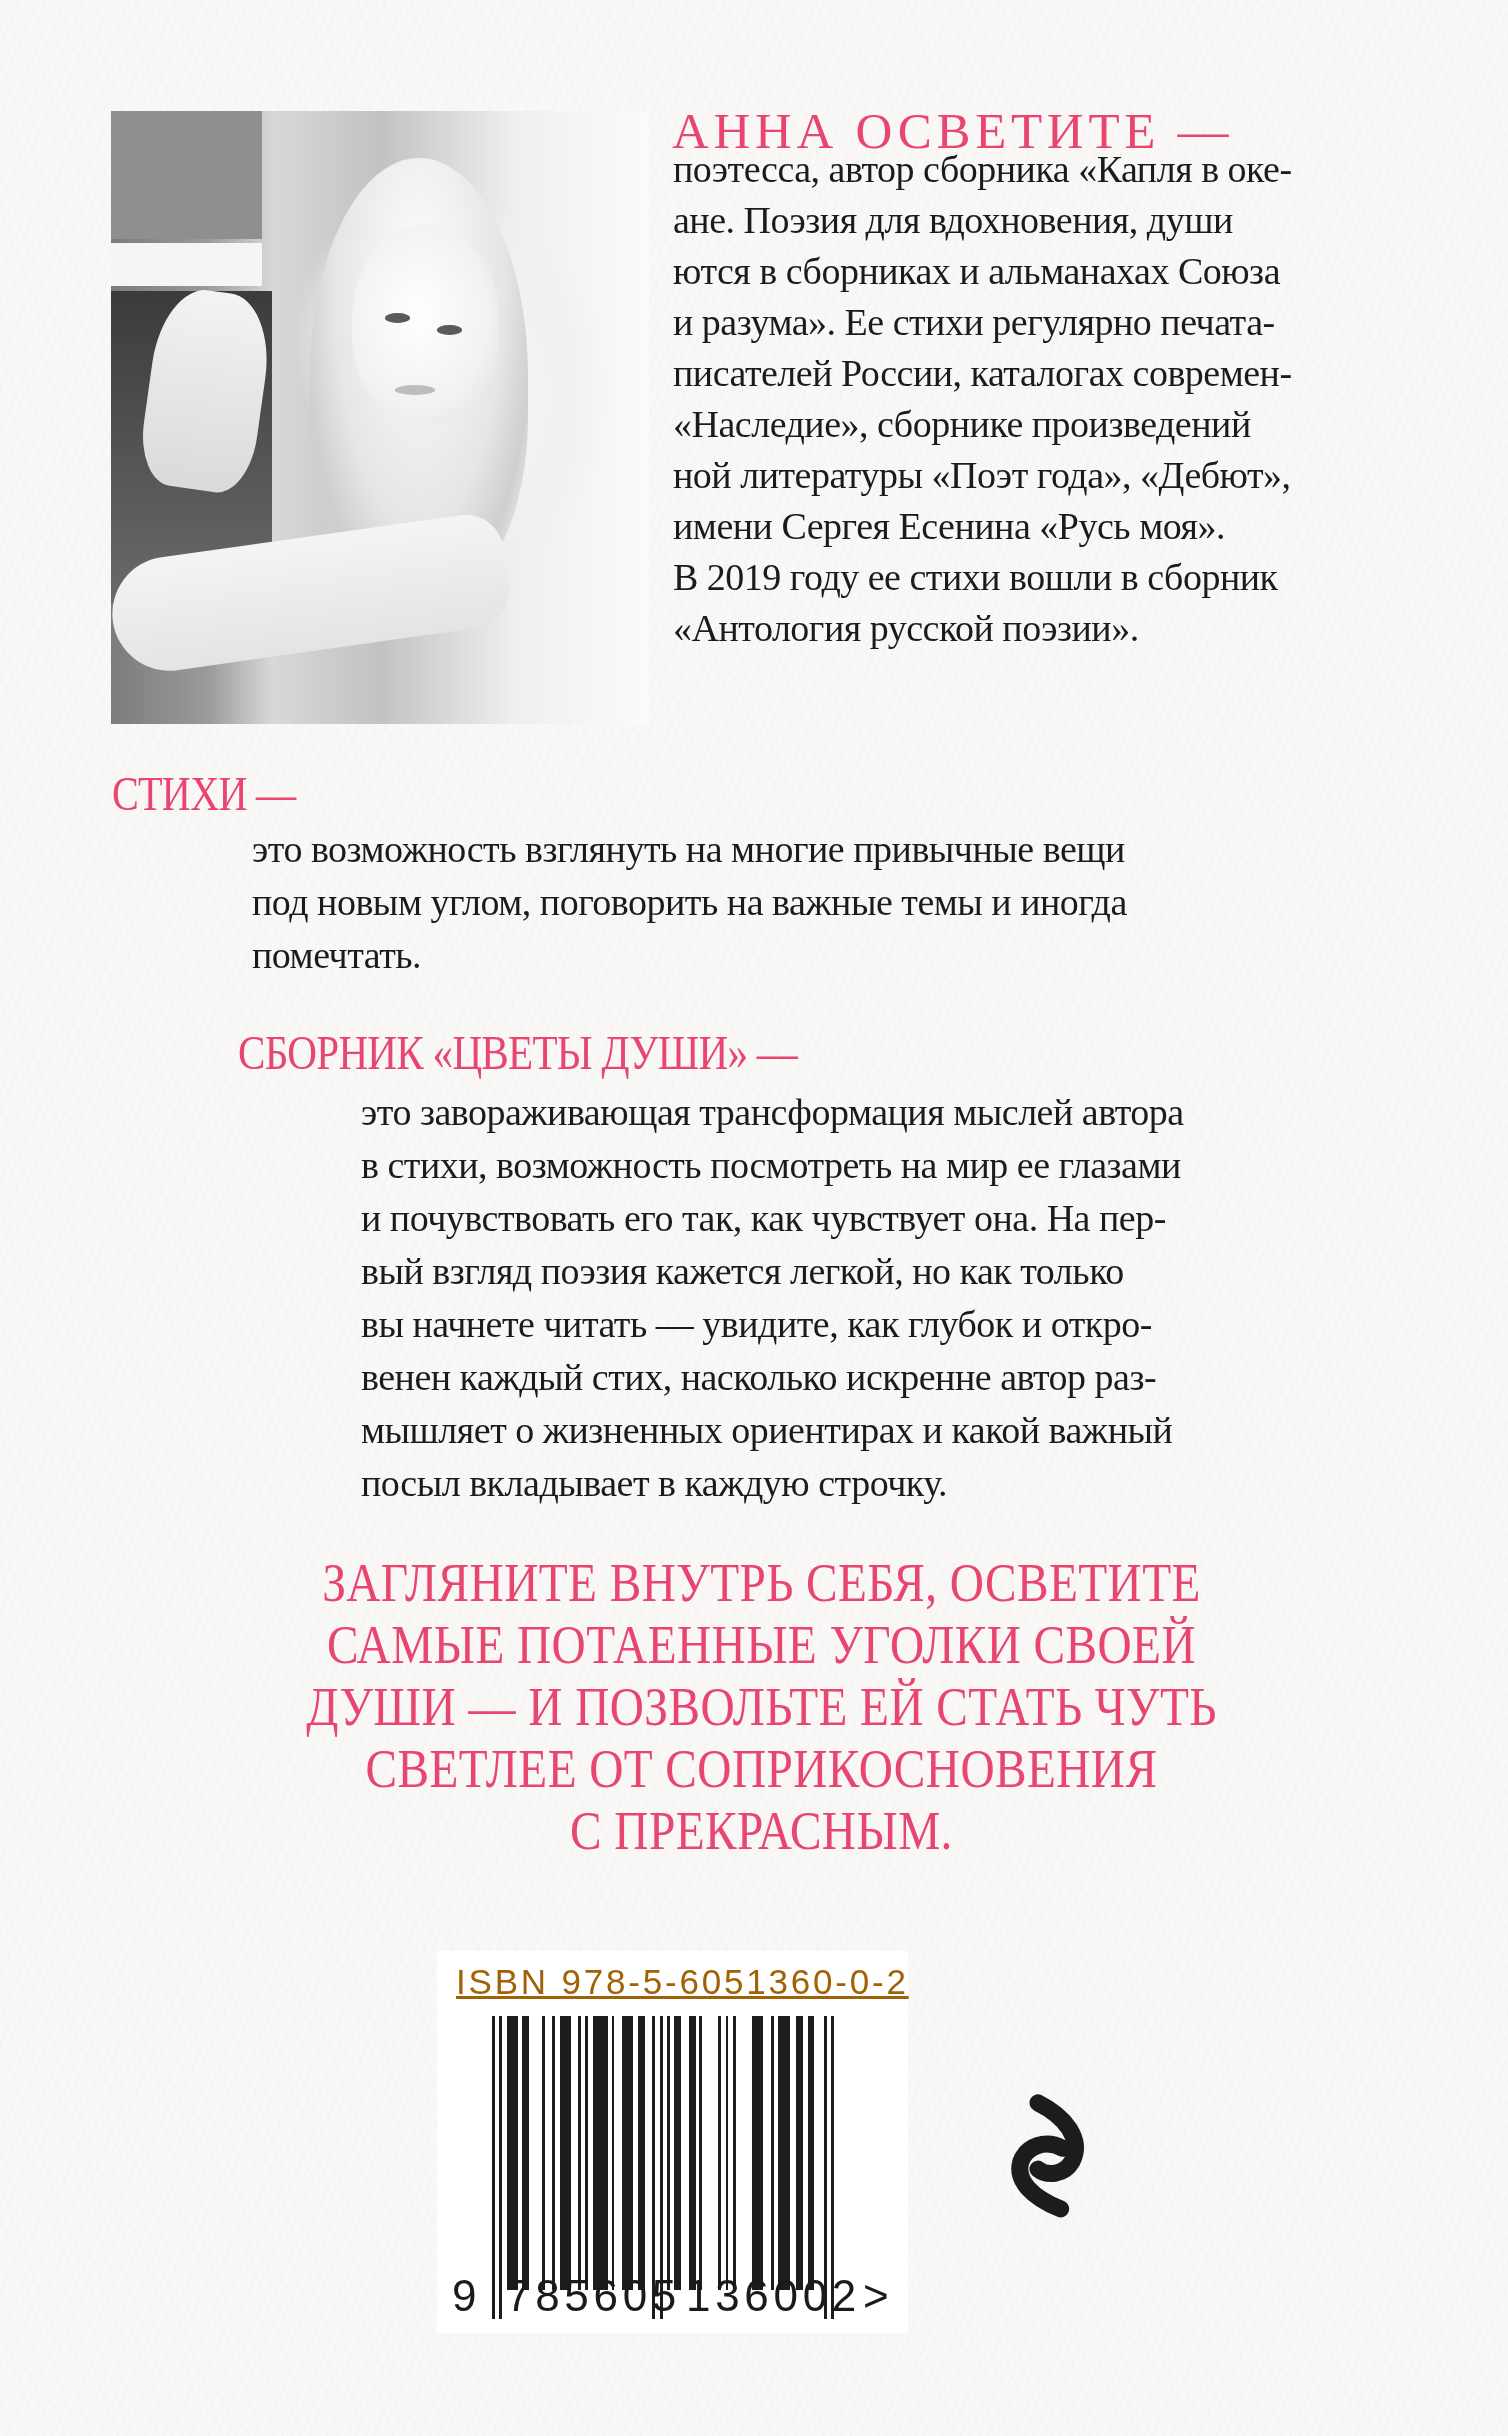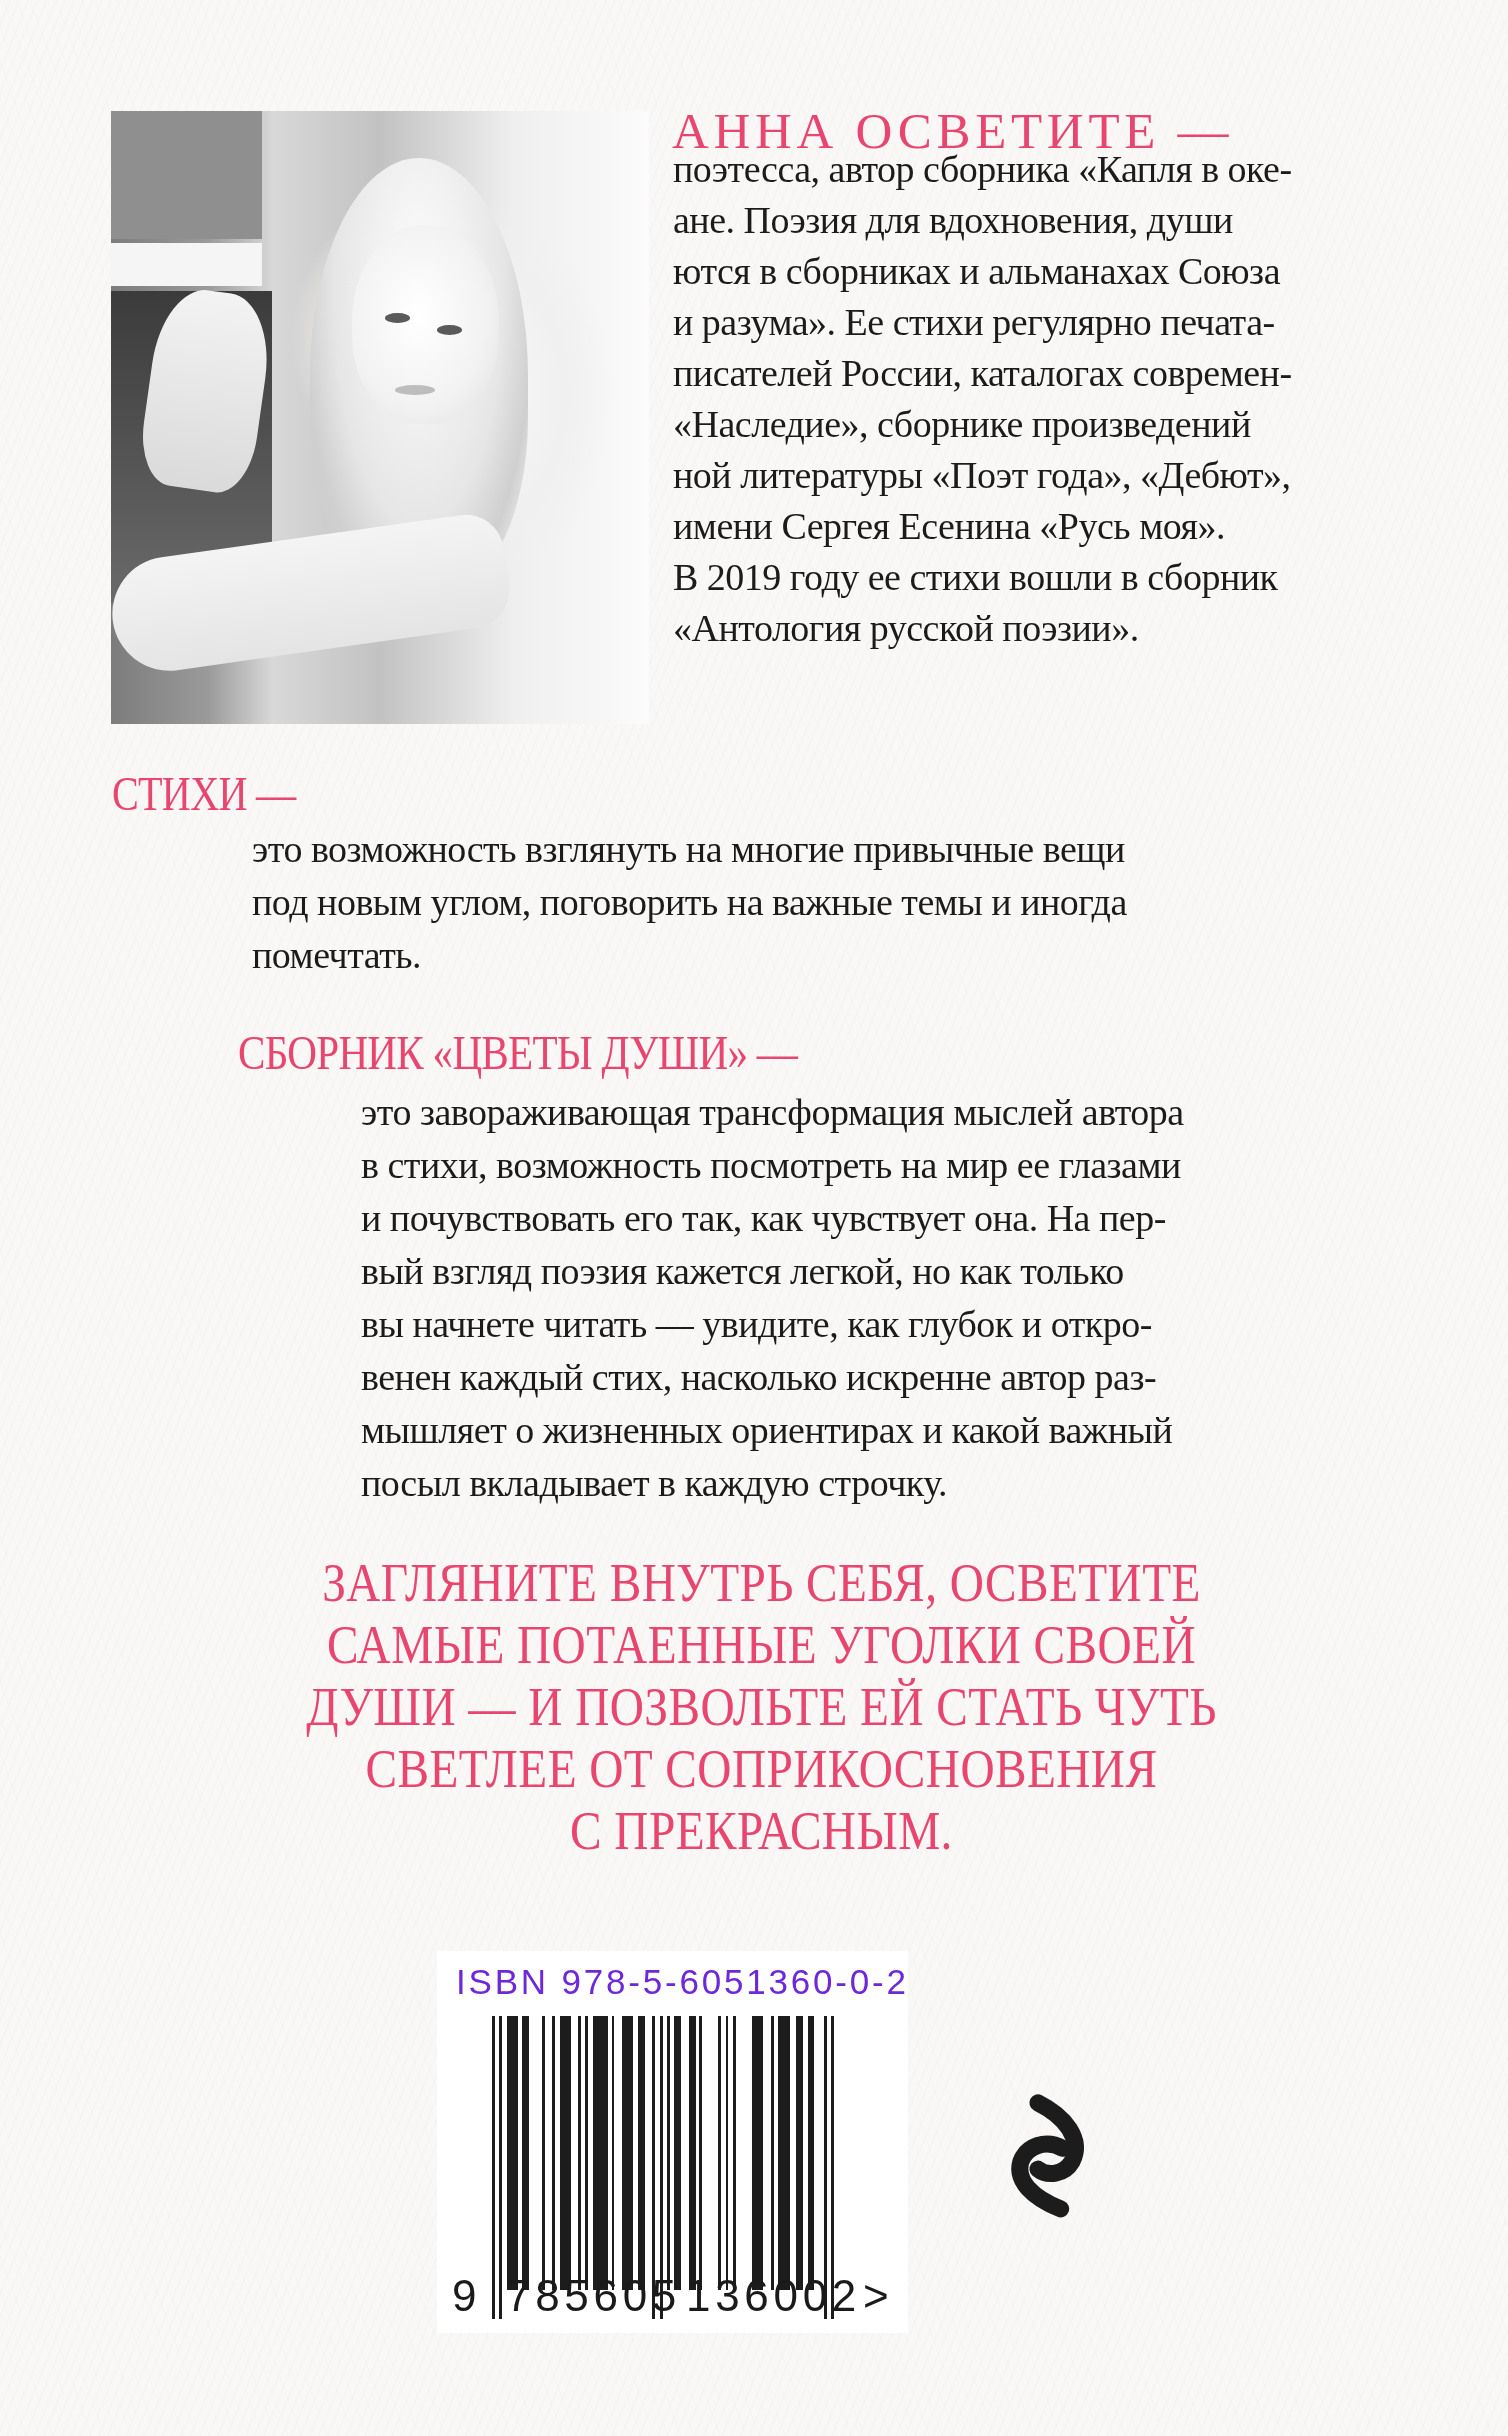--- a/index.html
+++ b/index.html
@@ -48,21 +48,21 @@
 
   #collection-heading { left:238px; top:1024px; font-size:49px; letter-spacing:-0.9px; transform:scaleX(0.84); transform-origin:left; }
   #collection-text { left:361px; top:1086px; line-height:53px; }
 
   #callout { position:absolute; left:170px; top:1552px; width:1183px; text-align:center; font-size:55px; line-height:62px;
     letter-spacing:0.5px; transform:scaleX(0.86); transform-origin:center; }
   #callout div { white-space:nowrap; }
 
   .barcode-box { position:absolute; left:437px; top:1951px; width:471px; height:382px; background:#ffffff; }
   #isbn-label { position:absolute; left:456px; top:1962px; font-family:"Liberation Sans","DejaVu Sans",sans-serif;
-    font-size:35px; letter-spacing:2.8px; color:#6d28d9; }
+    font-size:35px; letter-spacing:2.8px; color:#a16207;text-decoration:underline; }
   .bars { position:absolute; left:492px; top:2016px; width:369px; height:274px; display:flex; align-items:stretch; }
   .bars span { display:block; height:100%; }
   .guard { height:303px !important; }
   #barcode-digits { position:absolute; top:2271px; font-family:"Liberation Sans","DejaVu Sans",sans-serif; font-size:44px; color:#1a1a1a; }
   .digit-first { left:452px; }
   .digit-left { left:506px; letter-spacing:4.7px; }
   .digit-right { left:686px; letter-spacing:4.7px; }
   .digit-arrow { left:863px; }
 
   .publisher-logo { position:absolute; left:998px; top:2082px; width:95px; height:142px; }

